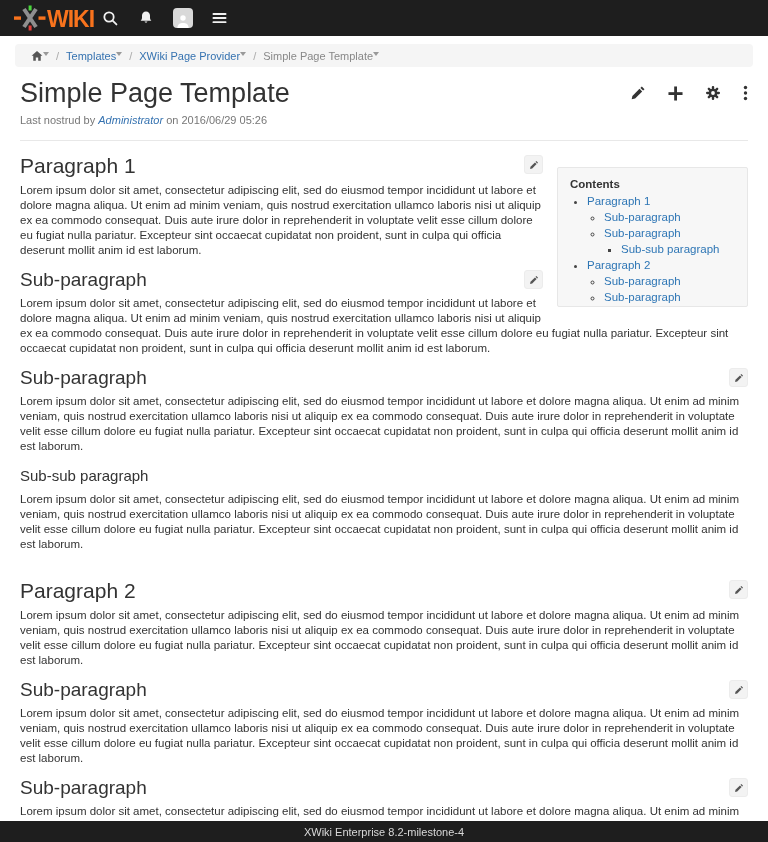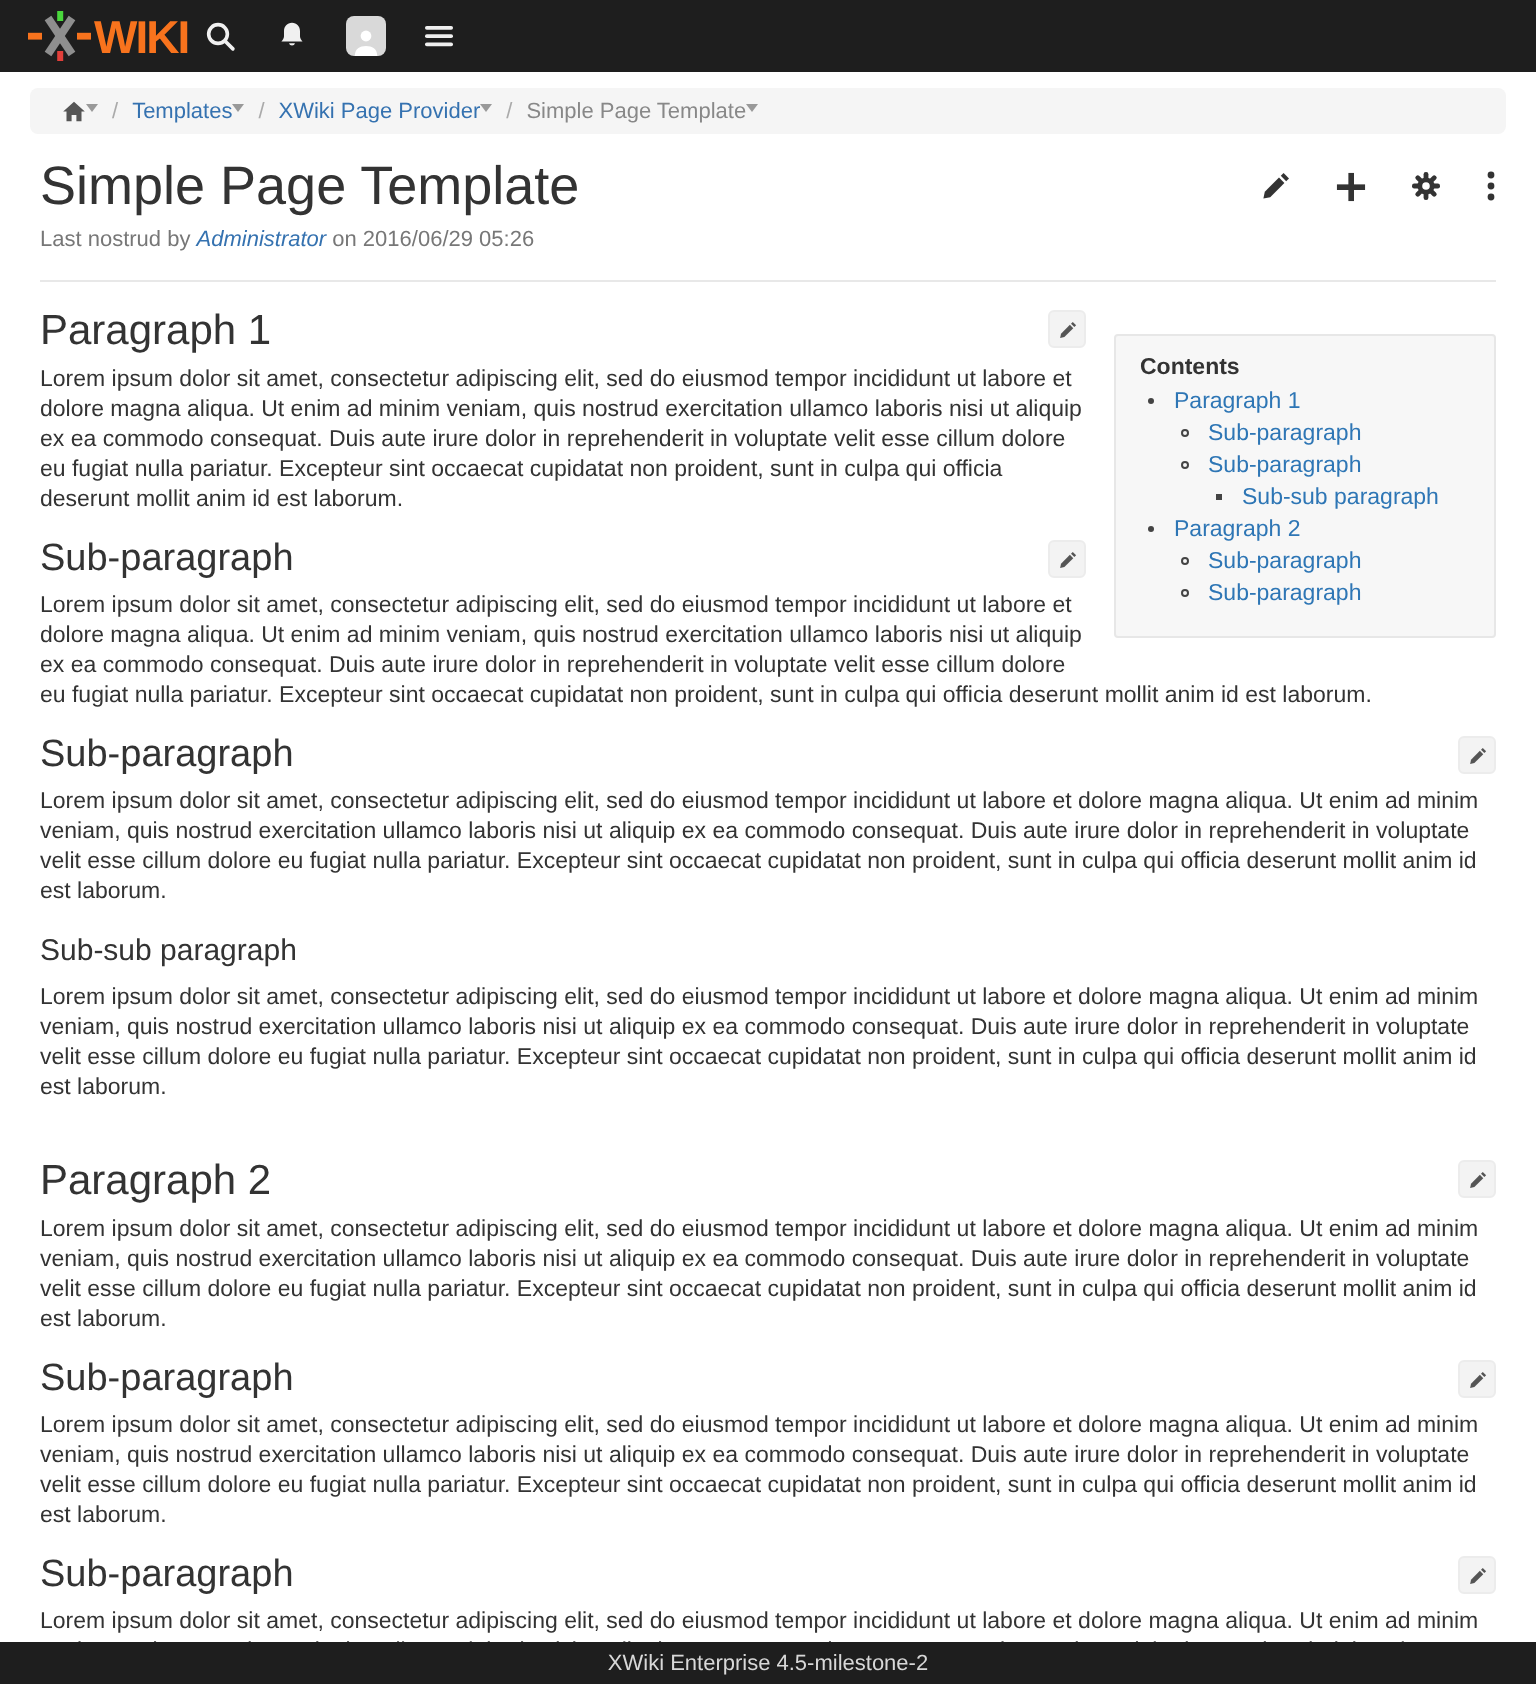--- a/index.html
+++ b/index.html
@@ -46,21 +46,21 @@
   .page-actions { display:flex; gap:22px; padding-top:8px; align-items:center; }
   .page-actions > * { cursor:pointer; display:flex; align-items:center; }
   .modified { font-size:11px; color:#777; margin:5px 0 0; }
   .modified a { color:#3572b0;font-style:italic; }
   hr.rule { border:0; border-top:1px solid #e8e8e8; margin:14px 0 0; }
 
   
   .xcontent { font-size:11.5px; }
   .toc {
     float:right; width:191px; background:#f7f7f7; border:1px solid #e7e7e7;
-    border-radius:2px; padding:10px 8px 12px 12px; margin:14px 0 10px 14px;
+    border-radius:2px; padding:10px 8px 0 12px; margin:14px 0 10px 14px;
     font-size:11.5px;
   }
   .toc-title { font-weight:bold; color:#333; margin:0 0 4px; font-size:11.5px; }
   .toc ul { margin:0; padding-left:17px; }
   .toc > ul { list-style:disc; }
   .toc ul ul { list-style:circle; }
   .toc ul ul ul { list-style:square; }
   .toc li { margin:1px 0; line-height:15px; color:#444; }
   .toc a { color:#2e76b5; }
 
@@ -300,14 +300,14 @@
           </svg>
       </span>
       <span>Sub-paragraph</span>
     </h3>
     <p class="body">Lorem ipsum dolor sit amet, consectetur adipiscing elit, sed do eiusmod tempor incididunt ut labore et dolore magna aliqua. Ut enim ad minim veniam, quis nostrud exercitation ullamco laboris nisi ut aliquip ex ea commodo consequat. Duis aute irure dolor in reprehenderit in voluptate velit esse cillum dolore eu fugiat nulla pariatur. Excepteur sint occaecat cupidatat non proident, sunt in culpa qui officia deserunt mollit anim id est laborum.</p>
 
   </div>
 </div>
 
 <footer class="bottombar">
-  <span>XWiki Enterprise 4.5-milestone-2</span>
+  <span>XWiki Enterprise 8.2-milestone-4</span>
 </footer>
 
 </body></html>

